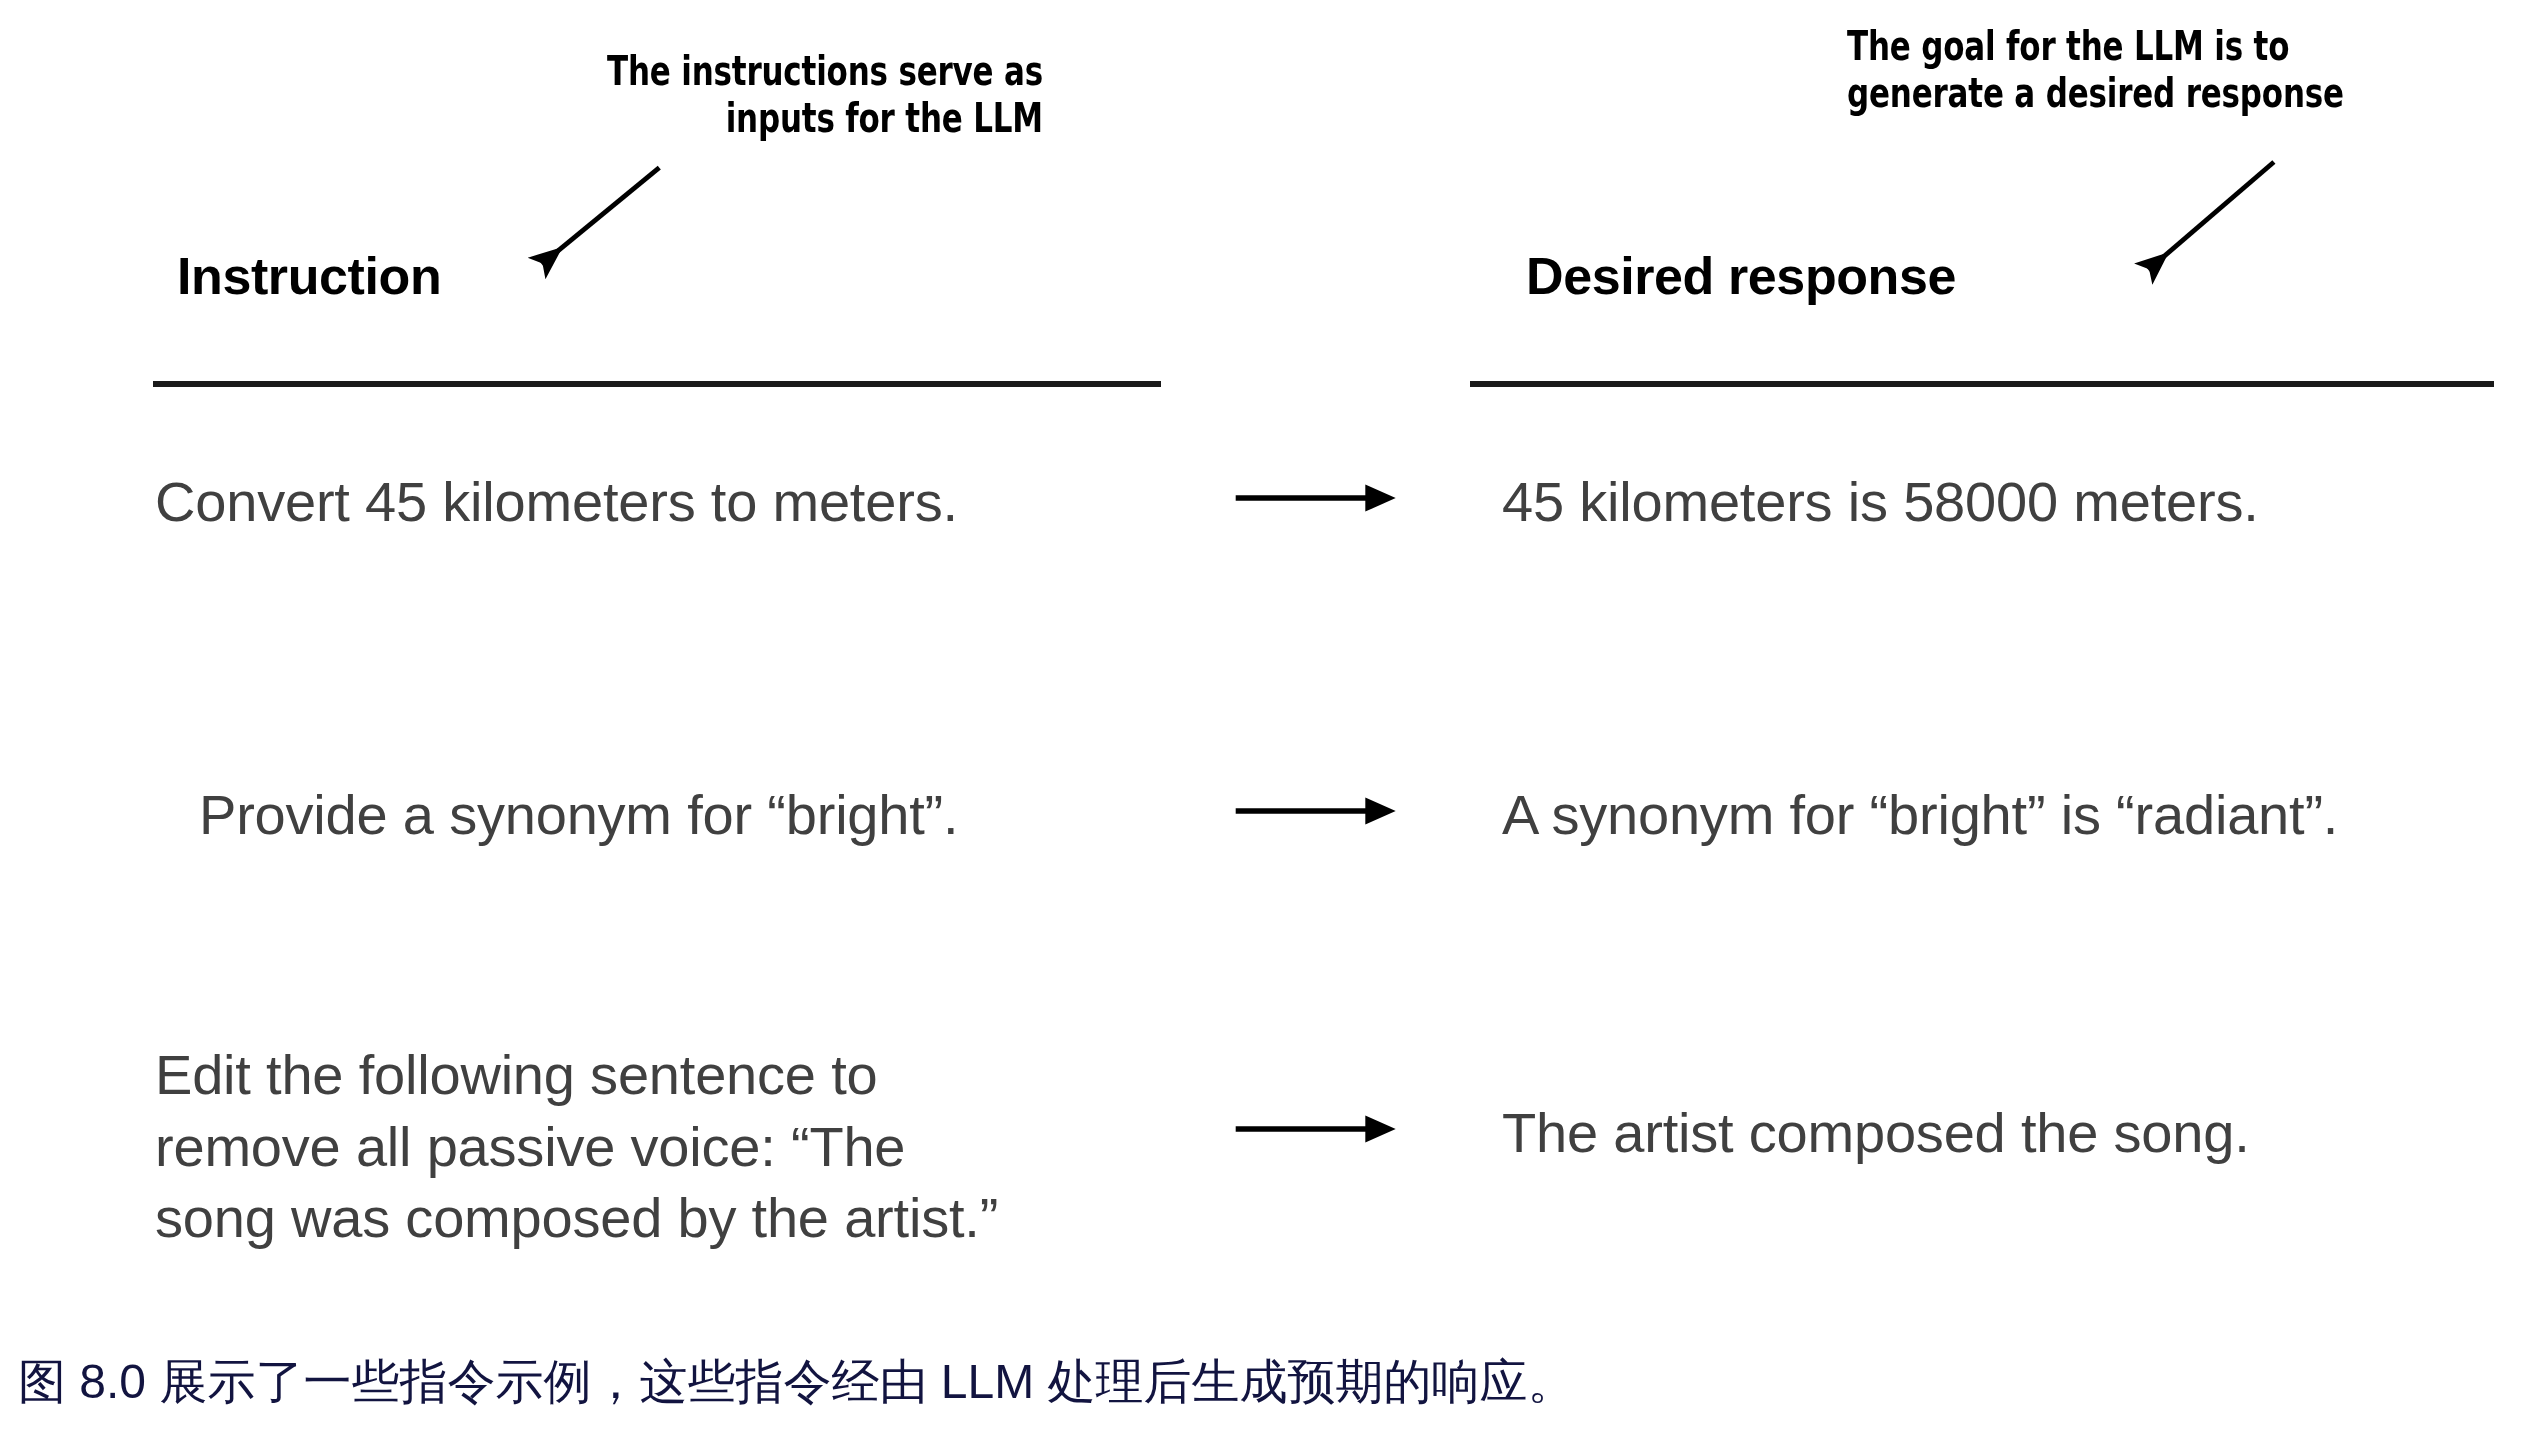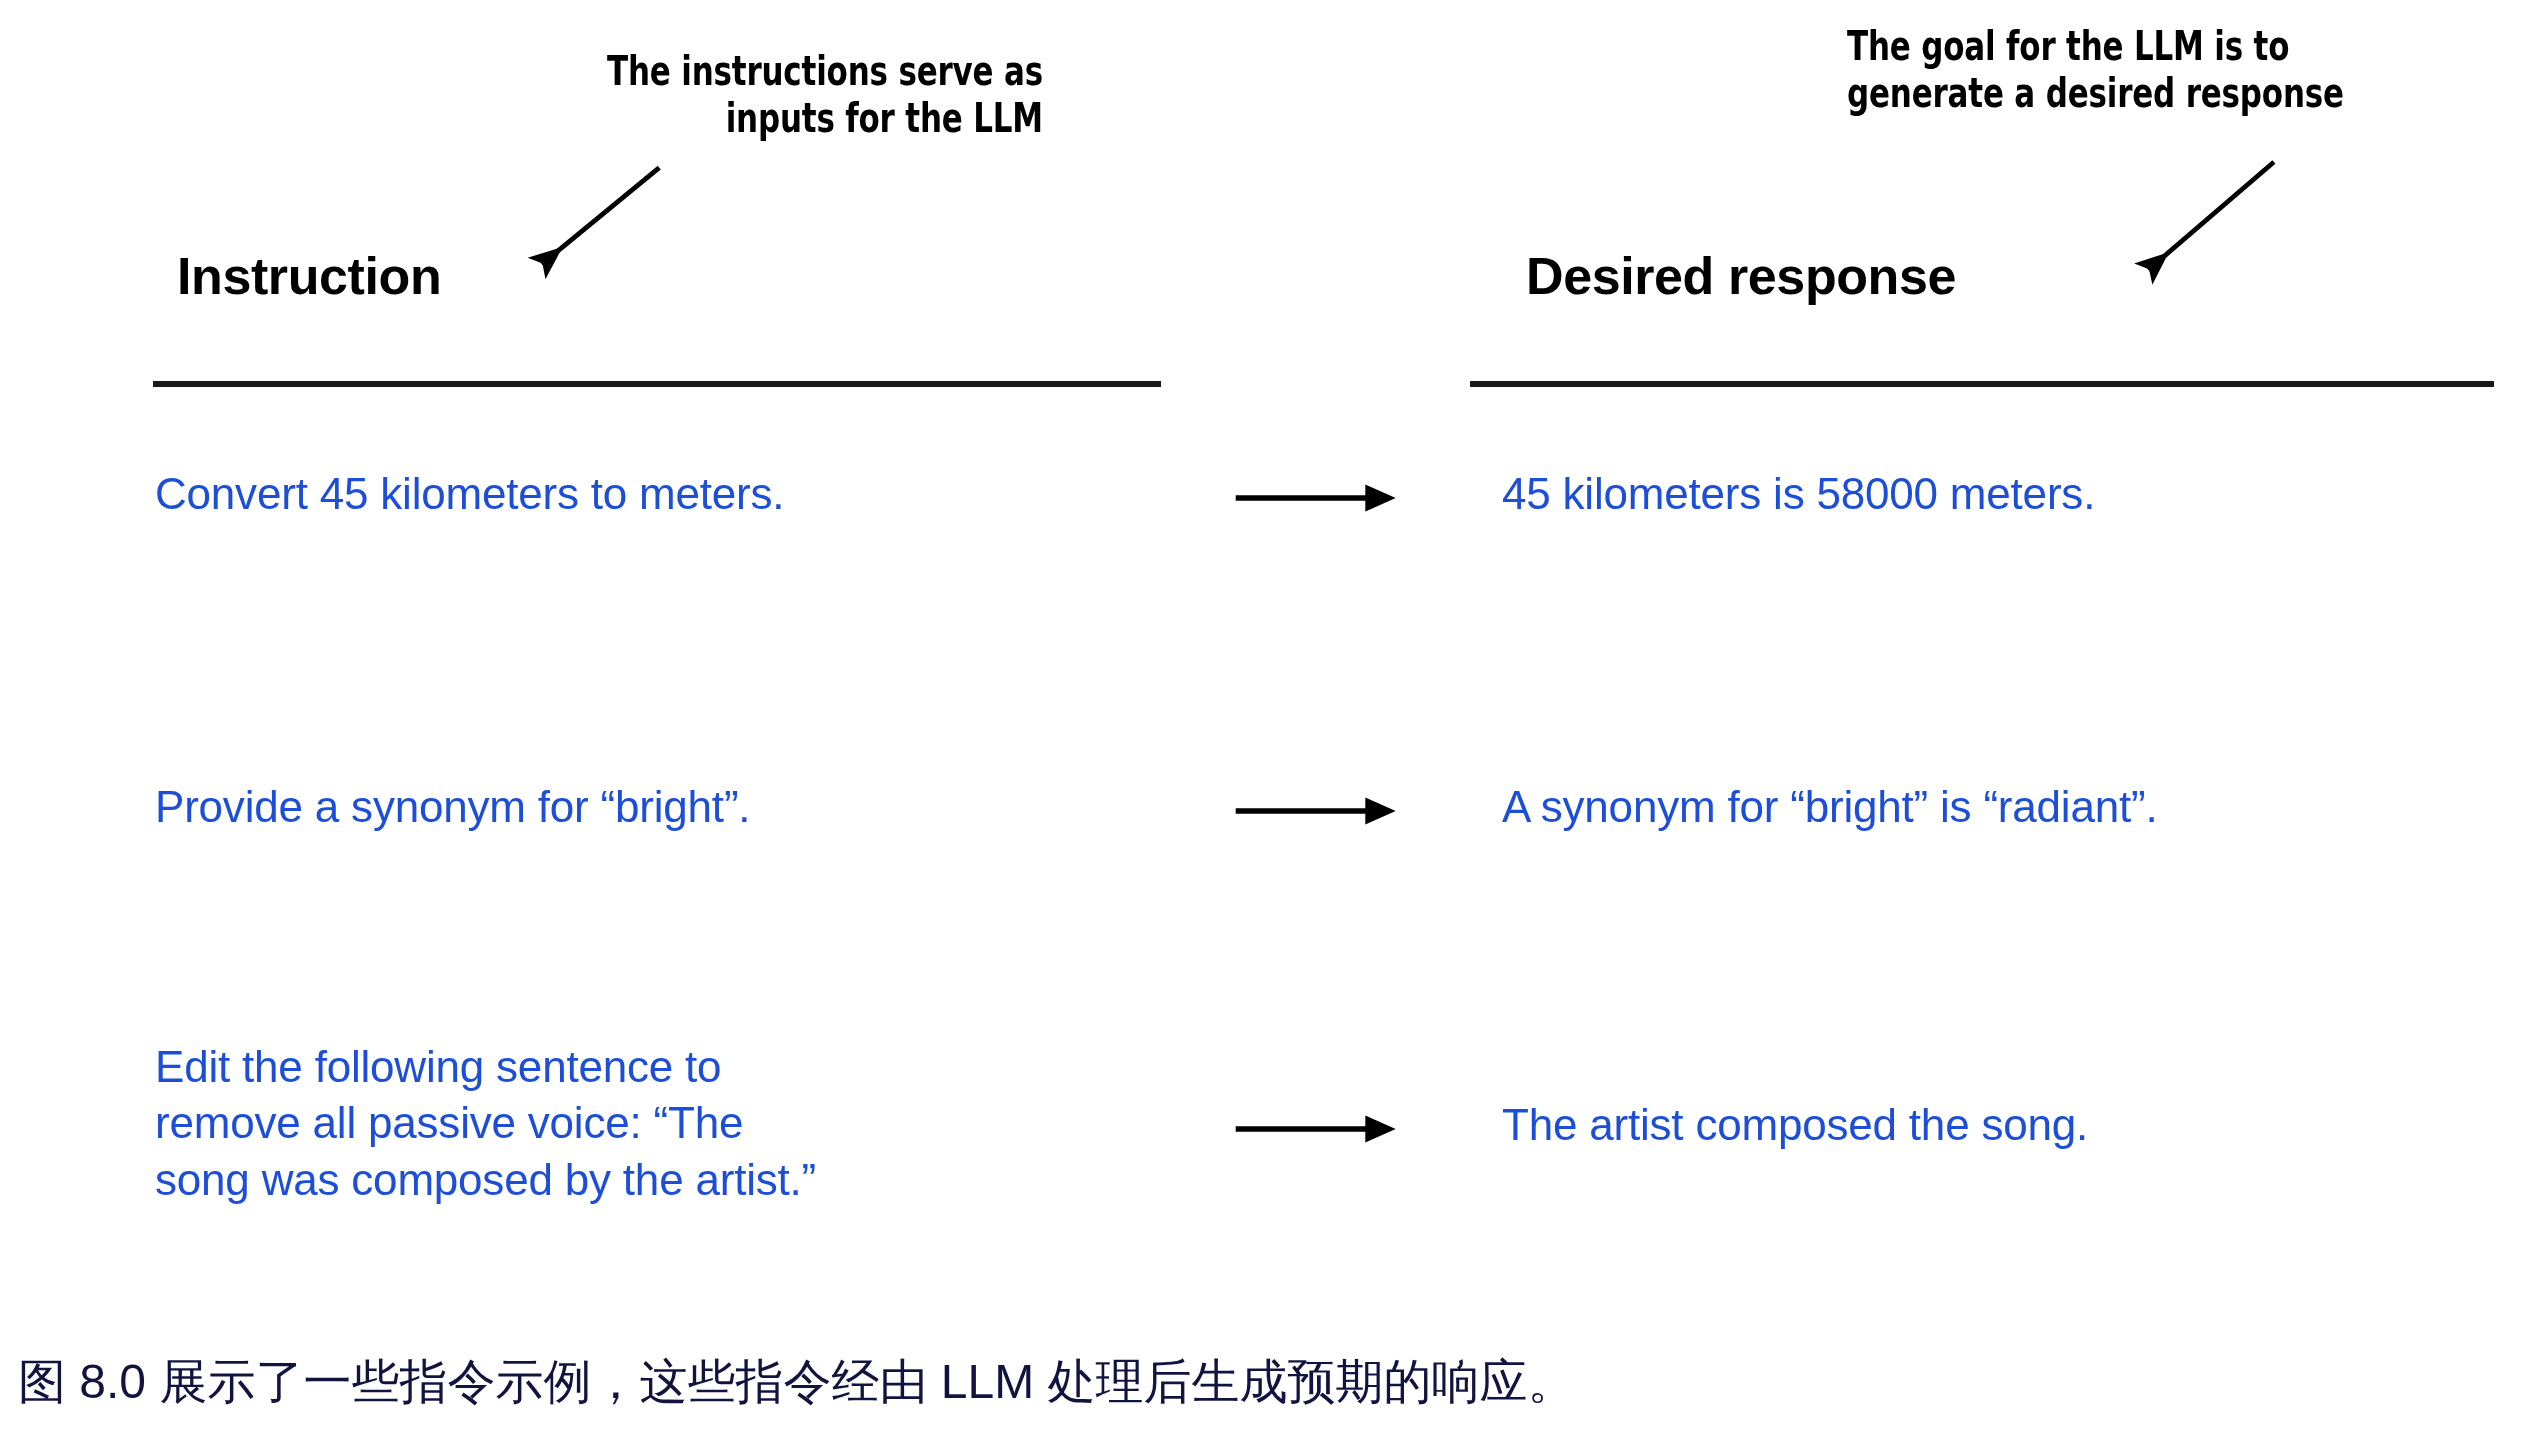--- a/index.html
+++ b/index.html
@@ -73,32 +73,32 @@
     top: 381px;
   }
   .rule-left  { left: 153px;  width: 1008px; }
   .rule-right { left: 1470px; width: 1024px; }
 
   
   .cell {
     position: absolute;
     font-family: "Liberation Sans", sans-serif;
     font-weight: 400;
-    font-size: 44px;
+    font-size: 56px;
     line-height: 1.28;
-    color: #1d4ed8;
+    color: #404040;
     letter-spacing: -0.2px;
     white-space: pre-line;
   }
   .cell-left  { left: 155px; }
   .cell-right { left: 1502px; }
 
   .row1-left  { top: 466px; }
   .row1-right { top: 466px; }
-  .row2-left  { top: 779px; }
+  .row2-left  { top: 779px; margin-left: 44px; }
   .row2-right { top: 779px; }
   .row3-left  { top: 1039px; }
   .row3-right { top: 1097px; }
 
   
   .map-arrow {
     position: absolute;
     left: 1232px;
     width: 169px;
     height: 48px;

